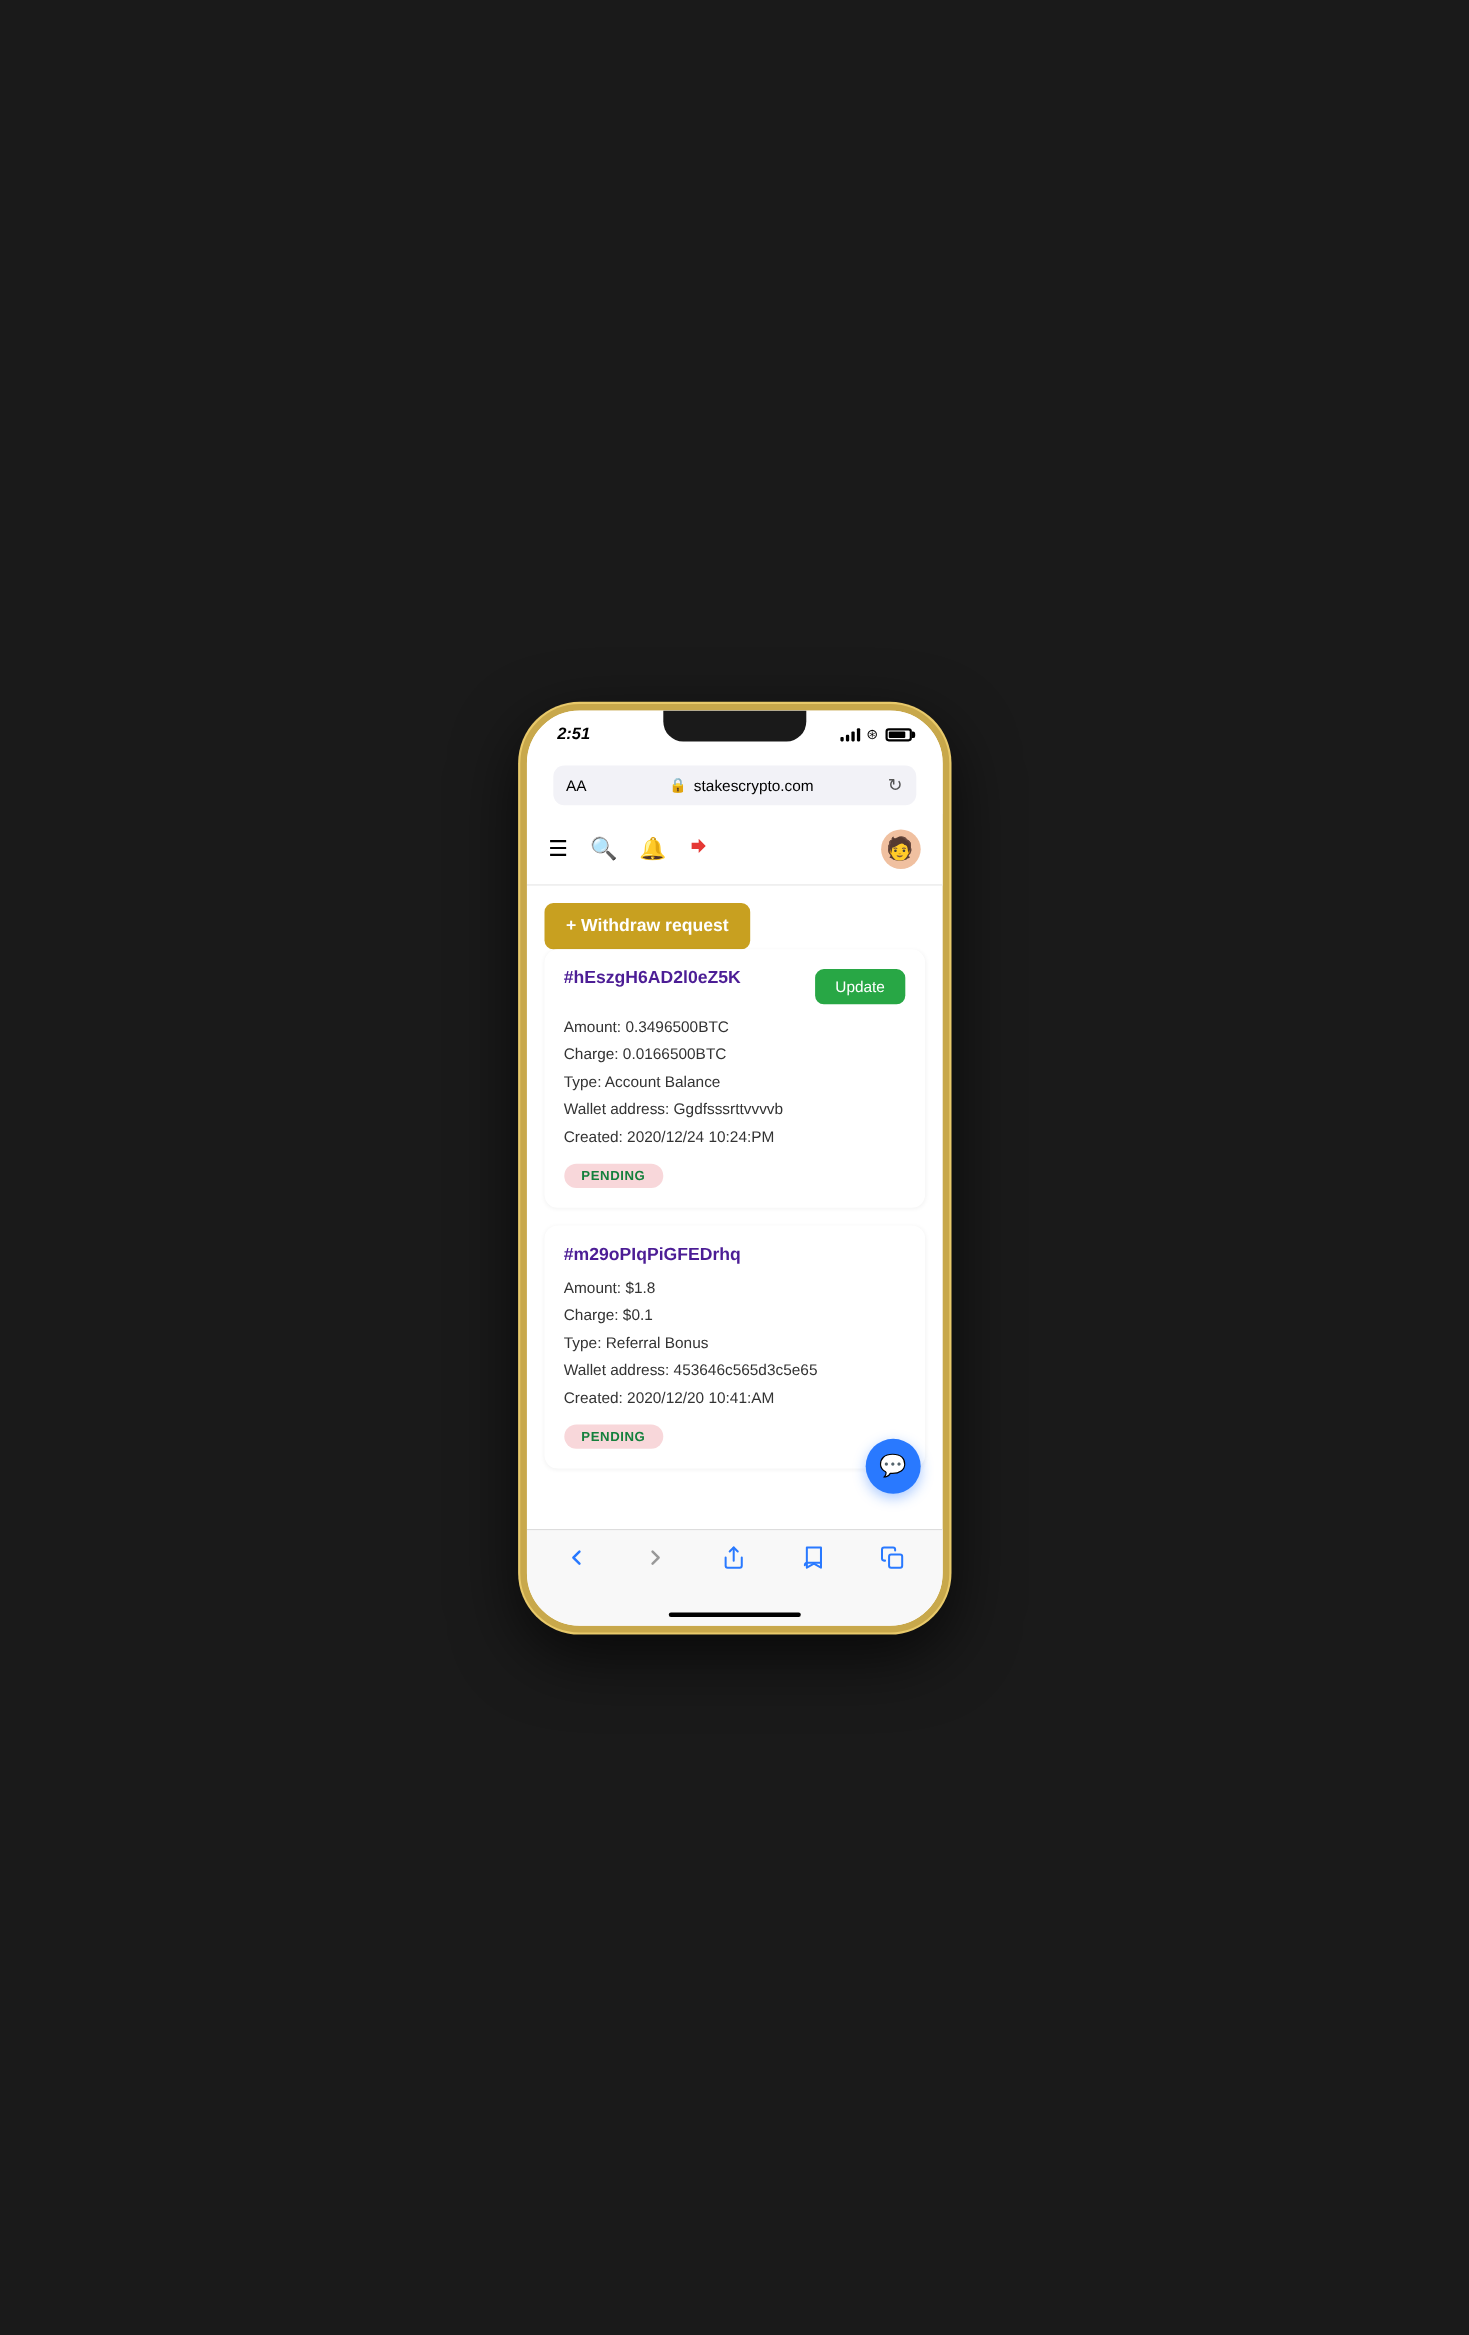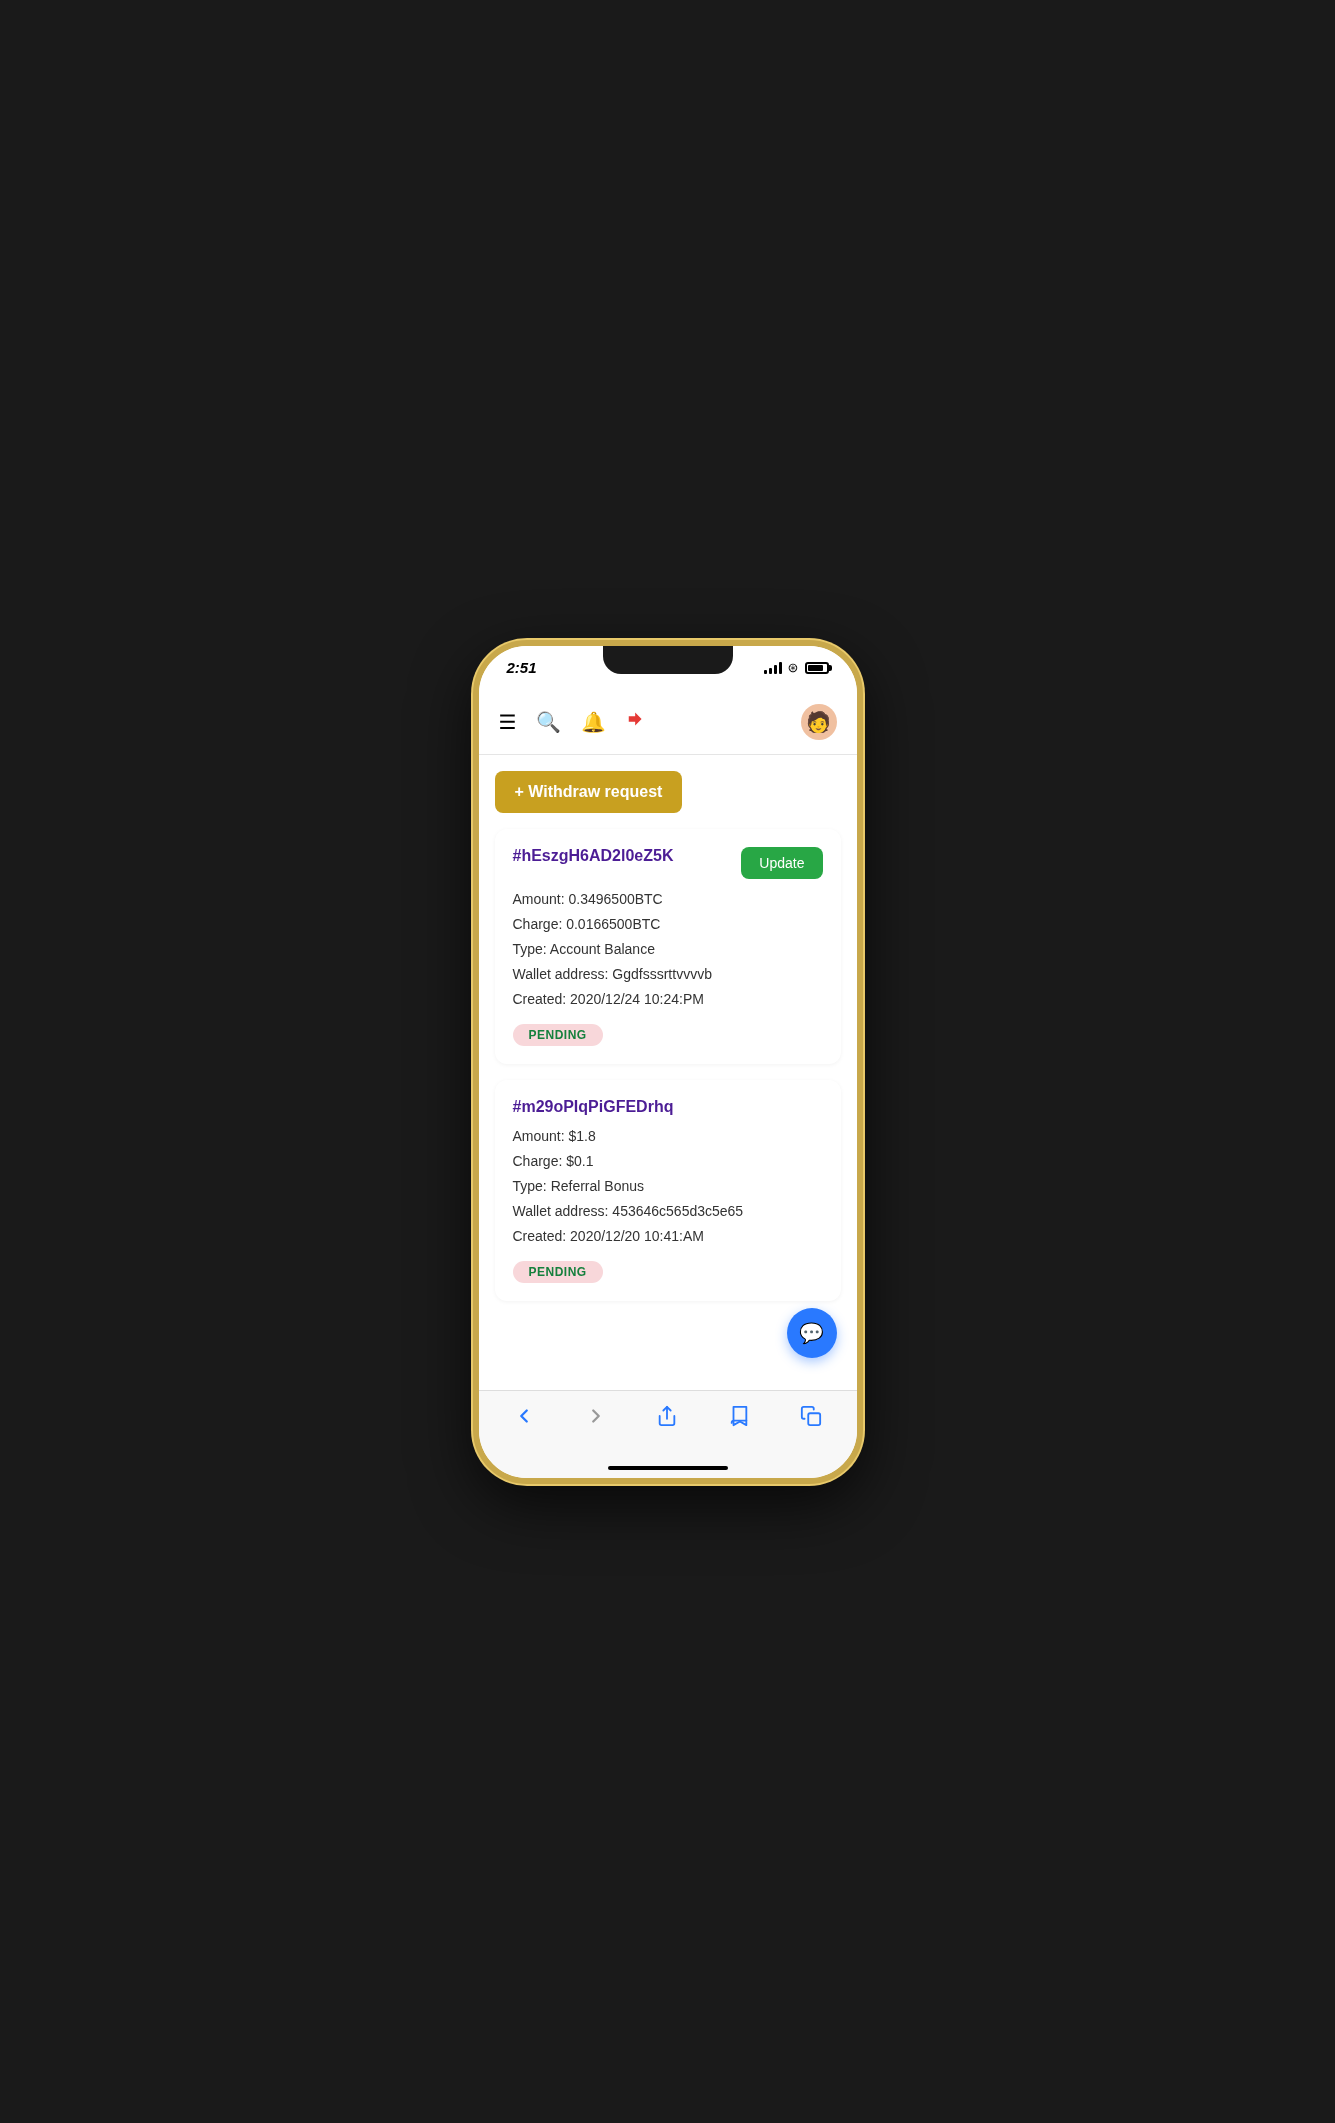--- a/index.html
+++ b/index.html
@@ -164,21 +164,20 @@
       color: #fff;
       border: none;
       border-radius: 8px;
       padding: 12px 20px;
       font-size: 16px;
       font-weight: 600;
       cursor: pointer;
       display: flex;
       align-items: center;
       gap: 8px;
-      margin-bottom: 16px;
     }
 
     .card {
       background: #fff;
       border-radius: 12px;
       padding: 18px;
       margin-bottom: 16px;
       box-shadow: 0 1px 4px rgba(0,0,0,0.05);
     }
 
@@ -306,20 +305,30 @@
           <span></span>
           <span></span>
       </div>
       <span class="wifi-icon">⊛</span>
       <div class="battery-icon">
         <div class="battery-fill"></div>
       </div>
     </div>
   </div>
 
+  <div style="padding: 6px 12px 8px; background: #fff;">
+    <div class="browser-bar">
+      <span class="aa-text">AA</span>
+      <div class="browser-url-area">
+        <span class="lock-icon">🔒</span>
+        <span class="url-text">stakescrypto.com</span>
+      </div>
+      <span class="refresh-icon">↻</span>
+    </div>
+  </div>
 
   <div class="scroll-wrapper">
 
     <div class="top-nav">
       <span class="nav-icon">☰</span>
       <span class="nav-icon">🔍</span>
       <span class="nav-icon" style="color: #f0b429;">🔔</span>
       <span class="nav-icon" style="color: #e53935;">
         <svg width="22" height="22" viewBox="0 0 24 24" fill="#e53935">
           <path d="M10 9V5l7 7-7 7v-4H3V9h7z"></path>

